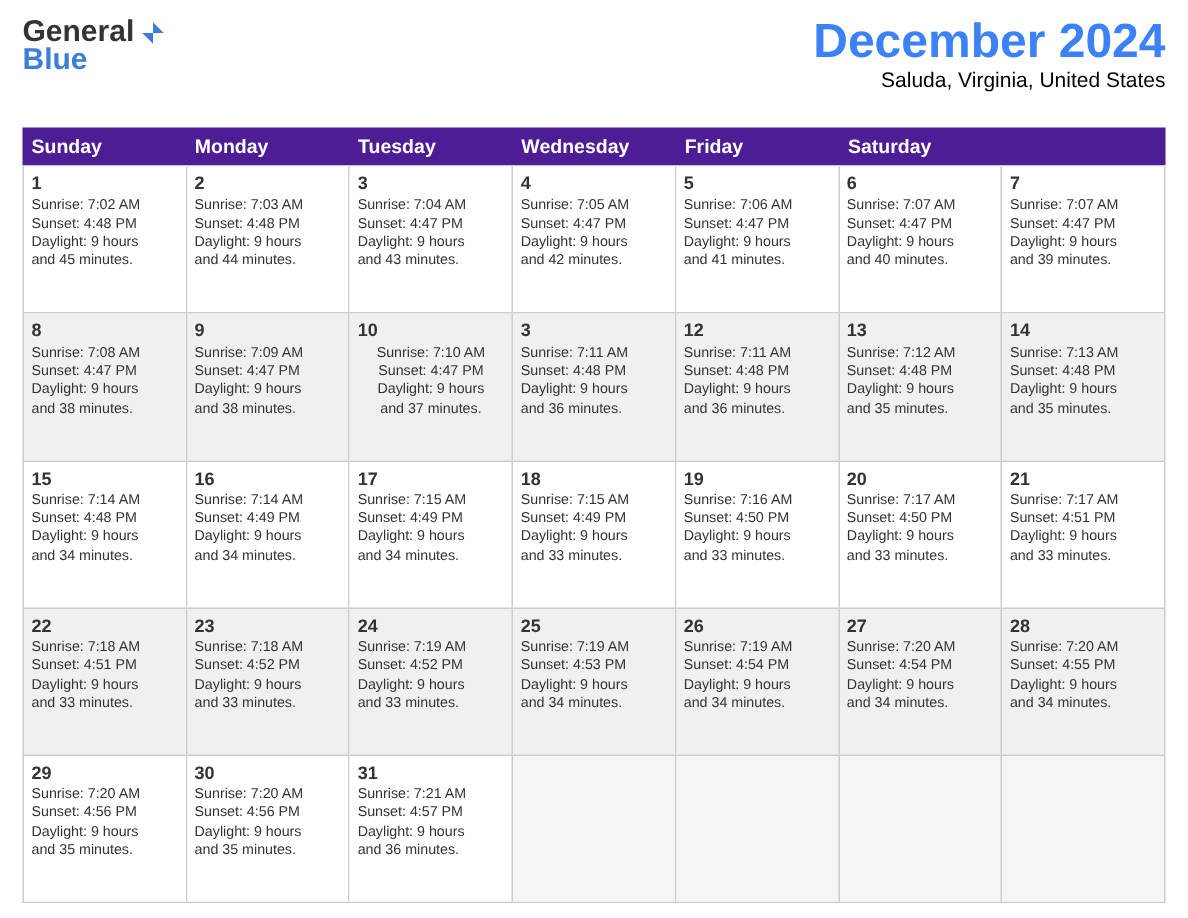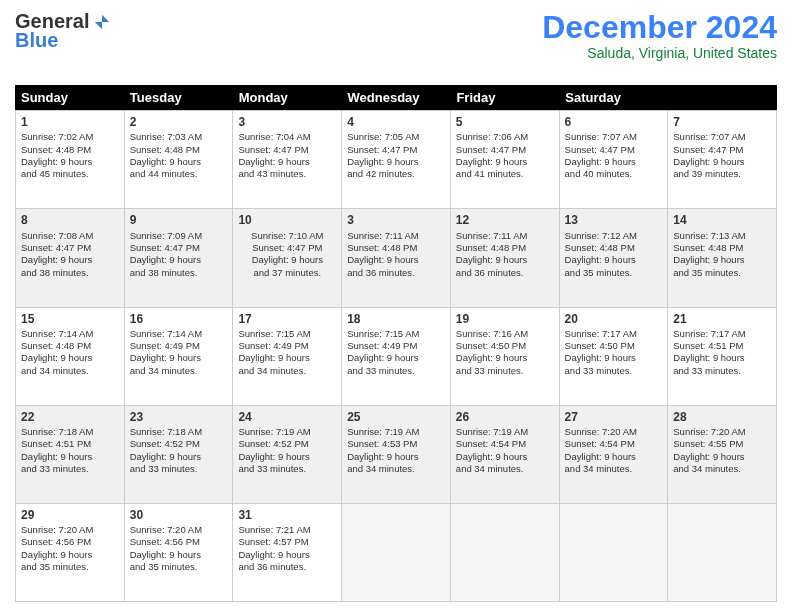--- a/index.html
+++ b/index.html
@@ -42,31 +42,31 @@
       text-align: right;
     }
     .month-title {
       font-size: 32px;
       font-weight: bold;
       color: #3b82f6;
       line-height: 1.1;
     }
     .location {
       font-size: 14px;
-      color: #15803d;
+      color: #000000;
     }
     .calendar {
       flex: 1;
       display: flex;
       flex-direction: column;
     }
     .cal-header {
       display: grid;
       grid-template-columns: repeat(7, 1fr);
-      background: #000000;
+      background: #4c1d95;
     }
     .cal-header-cell {
       color: #fff;
       font-weight: bold;
       font-size: 13px;
       padding: 5px 6px;
       text-align: left;
     }
     .cal-body {
       flex: 1;
@@ -126,22 +126,22 @@
     </div>
     <div class="title-area">
       <div class="month-title">December 2024</div>
       <div class="location">Saluda, Virginia, United States</div>
     </div>
   </div>
 
   <div class="calendar">
     <div class="cal-header">
     <div class="cal-header-cell">Sunday</div>
+        <div class="cal-header-cell">Monday</div>
         <div class="cal-header-cell">Tuesday</div>
-        <div class="cal-header-cell">Monday</div>
         <div class="cal-header-cell">Wednesday</div>
         <div class="cal-header-cell">Friday</div>
         <div class="cal-header-cell">Saturday</div>
       </div>
     <div class="cal-body">
     <div class="cal-row">
           <div class="cal-cell">
             <span class="day-num">1</span>
             <div class="cell-text" style="white-space: pre-line;">Sunrise: 7:02 AM
 Sunset: 4:48 PM

